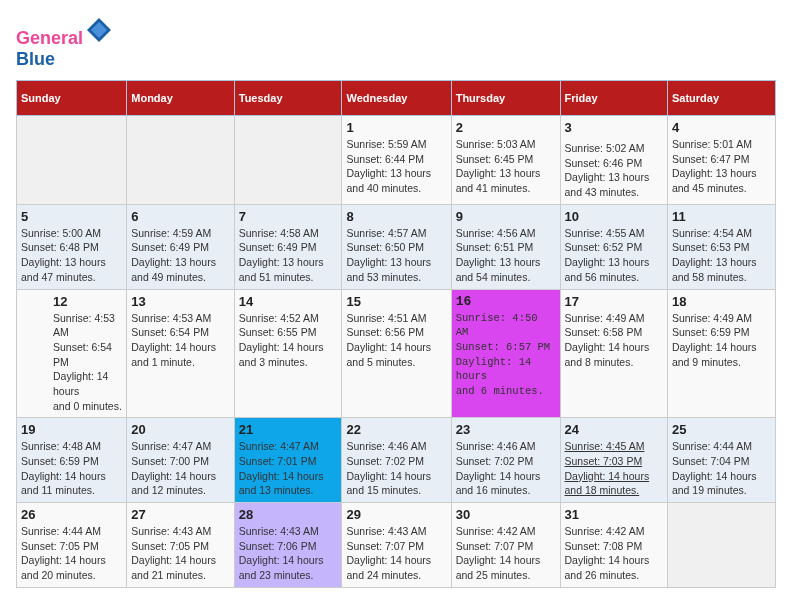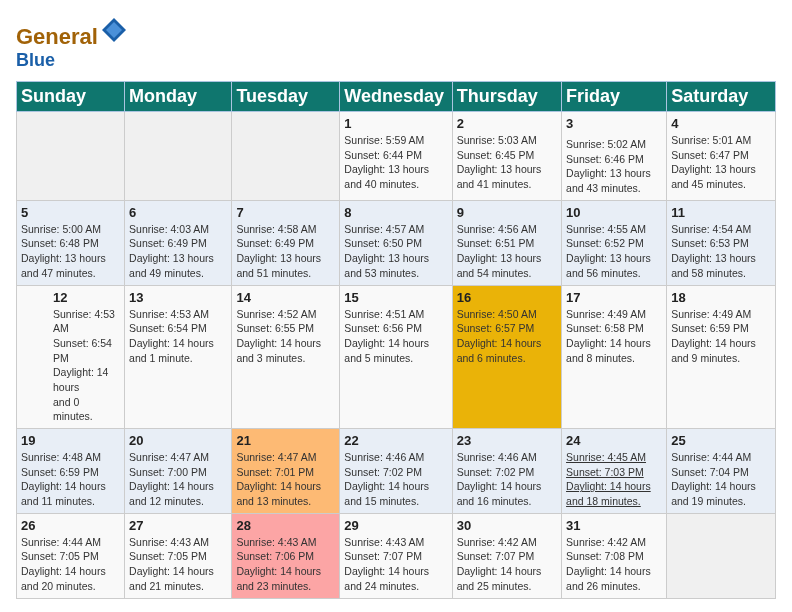--- a/index.html
+++ b/index.html
@@ -38,25 +38,25 @@
       font-size: 15px;
       color: #222;
       font-weight: normal;
     }
     .calendar-table {
       width: 100%;
       border-collapse: collapse;
       font-size: 11px;
     }
     .calendar-table thead tr th {
-      background-color: #0f766e;
+      background-color: #b91c1c;
       color: #fff;
       font-weight: bold;
-      font-size: 18px;
-      padding: 4px 4px;
+      font-size: 11px;
+      padding: 11px 4px;
       text-align: left;
       border: 1px solid #aac4e0;
     }
     .calendar-table tbody tr td {
       border: 1px solid #ccc;
       vertical-align: top;
       padding: 4px 4px;
       min-height: 70px;
       width: 113px;
     }
@@ -81,21 +81,21 @@
     .empty-cell {
       background-color: #f0f0f0 !important;
     }
   </style>
 </head>
 <body>
 
 <div class="header">
   <div class="logo">
     <div>
-      <span style="font-size:22px;font-weight:bold;color:#a16207;">General</span><svg class="logo-icon" viewBox="0 0 28 28" xmlns="http://www.w3.org/2000/svg">
+      <span style="font-size:18px;font-weight:bold;color:#ec4899;">General</span><svg class="logo-icon" viewBox="0 0 28 28" xmlns="http://www.w3.org/2000/svg">
           <polygon points="14,2 26,14 14,26 2,14" fill="#1a5fa8"></polygon>
           <polygon points="14,6 22,14 14,22 6,14" fill="#4a90d9"></polygon>
         </svg>
       <br>
       <span style="font-size:18px;font-weight:bold;color:#1a5fa8;">Blue</span>
     </div>
   </div>
   <div class="title-block">
     <div class="month-year"></div>
     <div class="location"></div>
@@ -151,21 +151,21 @@
       <tr>
         <td style="background-color: rgb(232, 238, 246);">
           <span class="day-number">5</span>
           <div class="day-info" style="white-space: pre-line;">Sunrise: 5:00 AM
 Sunset: 6:48 PM
 Daylight: 13 hours
 and 47 minutes.</div>
         </td>
         <td style="background-color: rgb(232, 238, 246);">
           <span class="day-number">6</span>
-          <div class="day-info" style="white-space: pre-line;">Sunrise: 4:03 AM
+          <div class="day-info" style="white-space: pre-line;">Sunrise: 4:59 AM
 Sunset: 6:49 PM
 Daylight: 13 hours
 and 49 minutes.</div>
         </td>
         <td style="background-color: rgb(232, 238, 246);">
           <span class="day-number">7</span>
           <div class="day-info" style="white-space: pre-line;">Sunrise: 4:58 AM
 Sunset: 6:49 PM
 Daylight: 13 hours
 and 51 minutes.</div>
@@ -221,21 +221,21 @@
 Daylight: 14 hours
 and 3 minutes.</div>
         </td>
         <td style="background-color: rgb(249, 249, 249);">
           <span class="day-number">15</span>
           <div class="day-info" style="white-space: pre-line;">Sunrise: 4:51 AM
 Sunset: 6:56 PM
 Daylight: 14 hours
 and 5 minutes.</div>
         </td>
-        <td style="background-color: #eab308;">
+        <td style="background-color: #d946ef; font-family: Liberation Mono, monospace;">
           <span class="day-number">16</span>
           <div class="day-info" style="white-space: pre-line;">Sunrise: 4:50 AM
 Sunset: 6:57 PM
 Daylight: 14 hours
 and 6 minutes.</div>
         </td>
         <td style="background-color: rgb(249, 249, 249);">
           <span class="day-number">17</span>
           <div class="day-info" style="white-space: pre-line;">Sunrise: 4:49 AM
 Sunset: 6:58 PM
@@ -258,21 +258,21 @@
 Daylight: 14 hours
 and 11 minutes.</div>
         </td>
         <td style="background-color: rgb(232, 238, 246);">
           <span class="day-number">20</span>
           <div class="day-info" style="white-space: pre-line;">Sunrise: 4:47 AM
 Sunset: 7:00 PM
 Daylight: 14 hours
 and 12 minutes.</div>
         </td>
-        <td style="background-color: #fdba74;">
+        <td style="background-color: #0ea5e9;">
           <span class="day-number">21</span>
           <div class="day-info" style="white-space: pre-line;">Sunrise: 4:47 AM
 Sunset: 7:01 PM
 Daylight: 14 hours
 and 13 minutes.</div>
         </td>
         <td style="background-color: rgb(232, 238, 246);">
           <span class="day-number">22</span>
           <div class="day-info" style="white-space: pre-line;">Sunrise: 4:46 AM
 Sunset: 7:02 PM
@@ -309,21 +309,21 @@
 Daylight: 14 hours
 and 20 minutes.</div>
         </td>
         <td style="background-color: rgb(249, 249, 249);">
           <span class="day-number">27</span>
           <div class="day-info" style="white-space: pre-line;">Sunrise: 4:43 AM
 Sunset: 7:05 PM
 Daylight: 14 hours
 and 21 minutes.</div>
         </td>
-        <td style="background-color: #fca5a5;">
+        <td style="background-color: #c4b5fd;">
           <span class="day-number">28</span>
           <div class="day-info" style="white-space: pre-line;">Sunrise: 4:43 AM
 Sunset: 7:06 PM
 Daylight: 14 hours
 and 23 minutes.</div>
         </td>
         <td style="background-color: rgb(249, 249, 249);">
           <span class="day-number">29</span>
           <div class="day-info" style="white-space: pre-line;">Sunrise: 4:43 AM
 Sunset: 7:07 PM

